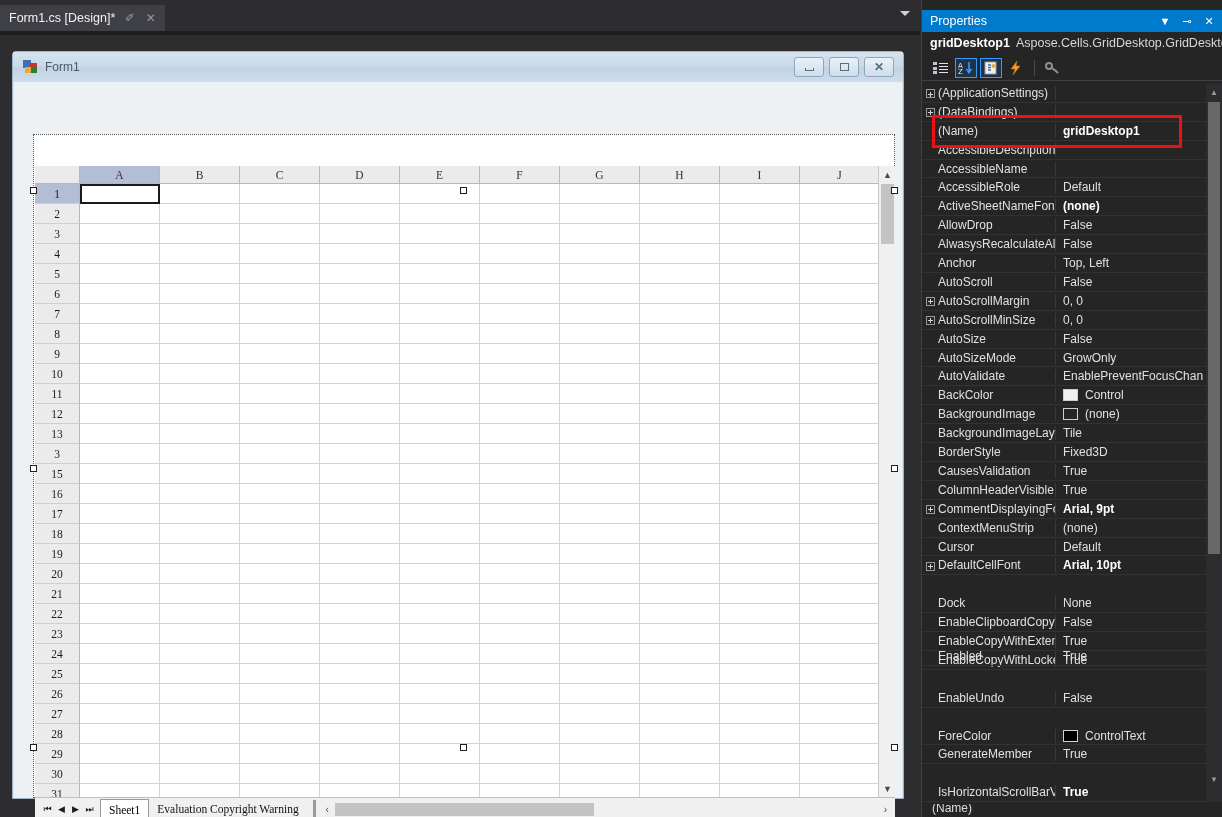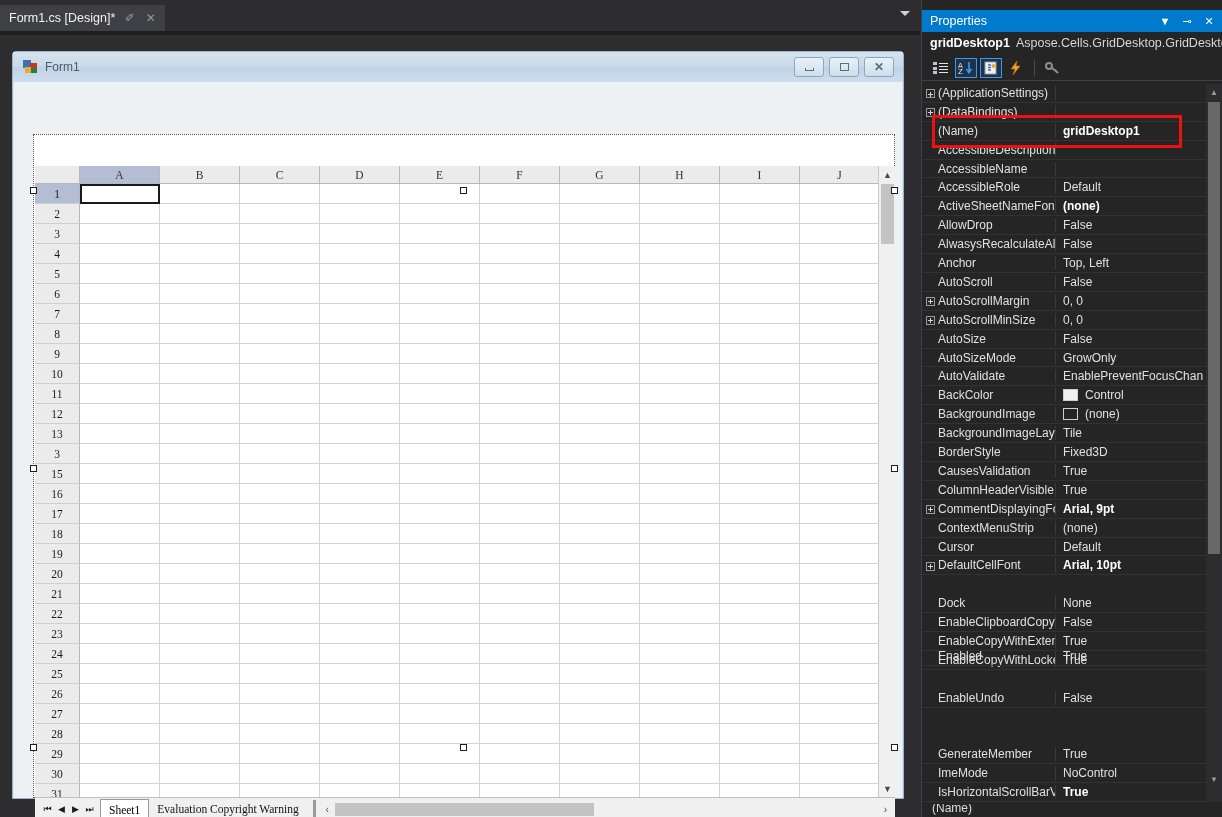--- a/index.html
+++ b/index.html
@@ -988,32 +988,33 @@
             <span>True</span>
           </span>
         </div>
         <div class="prow" style="top: 604.8px; justify-content: flex-end;">
           <span class="expander"></span>
           <span class="pname">EnableUndo</span>
           <span class="pval">
             <span>False</span>
           </span>
         </div>
+        <div class="prow" style="top: 642.6px;">
+          <span class="expander"></span>
+          <span class="pname">ForeColor</span>
+          <span class="pval">
+            <span class="swatch" style="background: rgb(0, 0, 0);"></span>
+            <span>ControlText</span>
+          </span>
+        </div>
         <div class="prow" style="top: 661.5px;">
           <span class="expander"></span>
           <span class="pname">GenerateMember</span>
           <span class="pval">
             <span>True</span>
-          </span>
-        </div>
-        <div class="prow" style="top: 680.4px;">
-          <span class="expander"></span>
-          <span class="pname">ImeMode</span>
-          <span class="pval">
-            <span>NoControl</span>
           </span>
         </div>
         <div class="prow" style="top: 699.3px;">
           <span class="expander"></span>
           <span class="pname">IsHorizontalScrollBarVis</span>
           <span class="pval bold">
             <span>True</span>
           </span>
         </div>
       </div>

